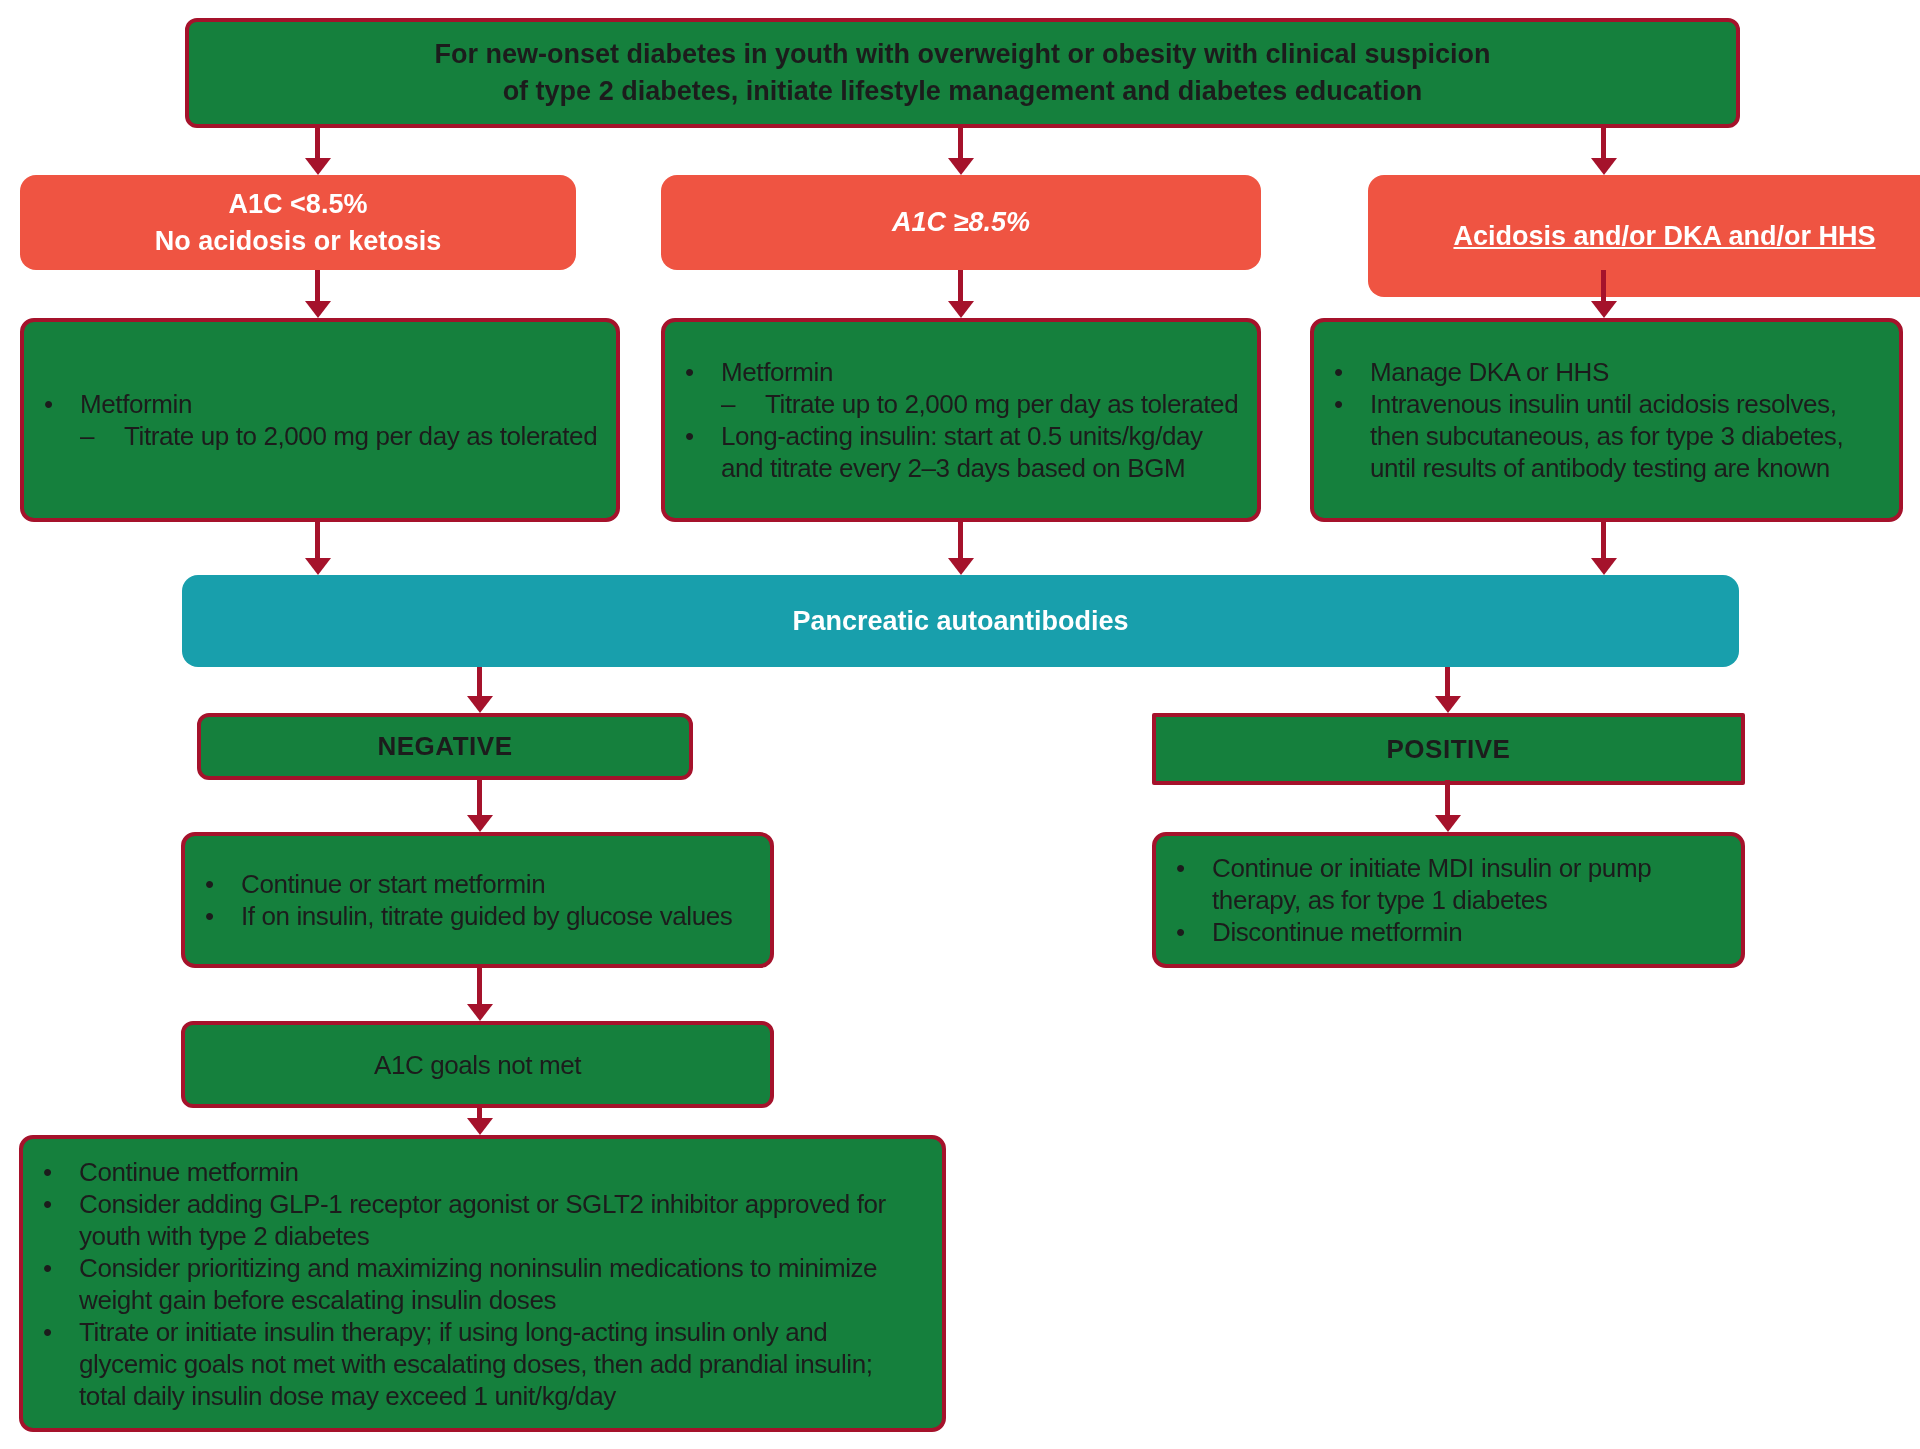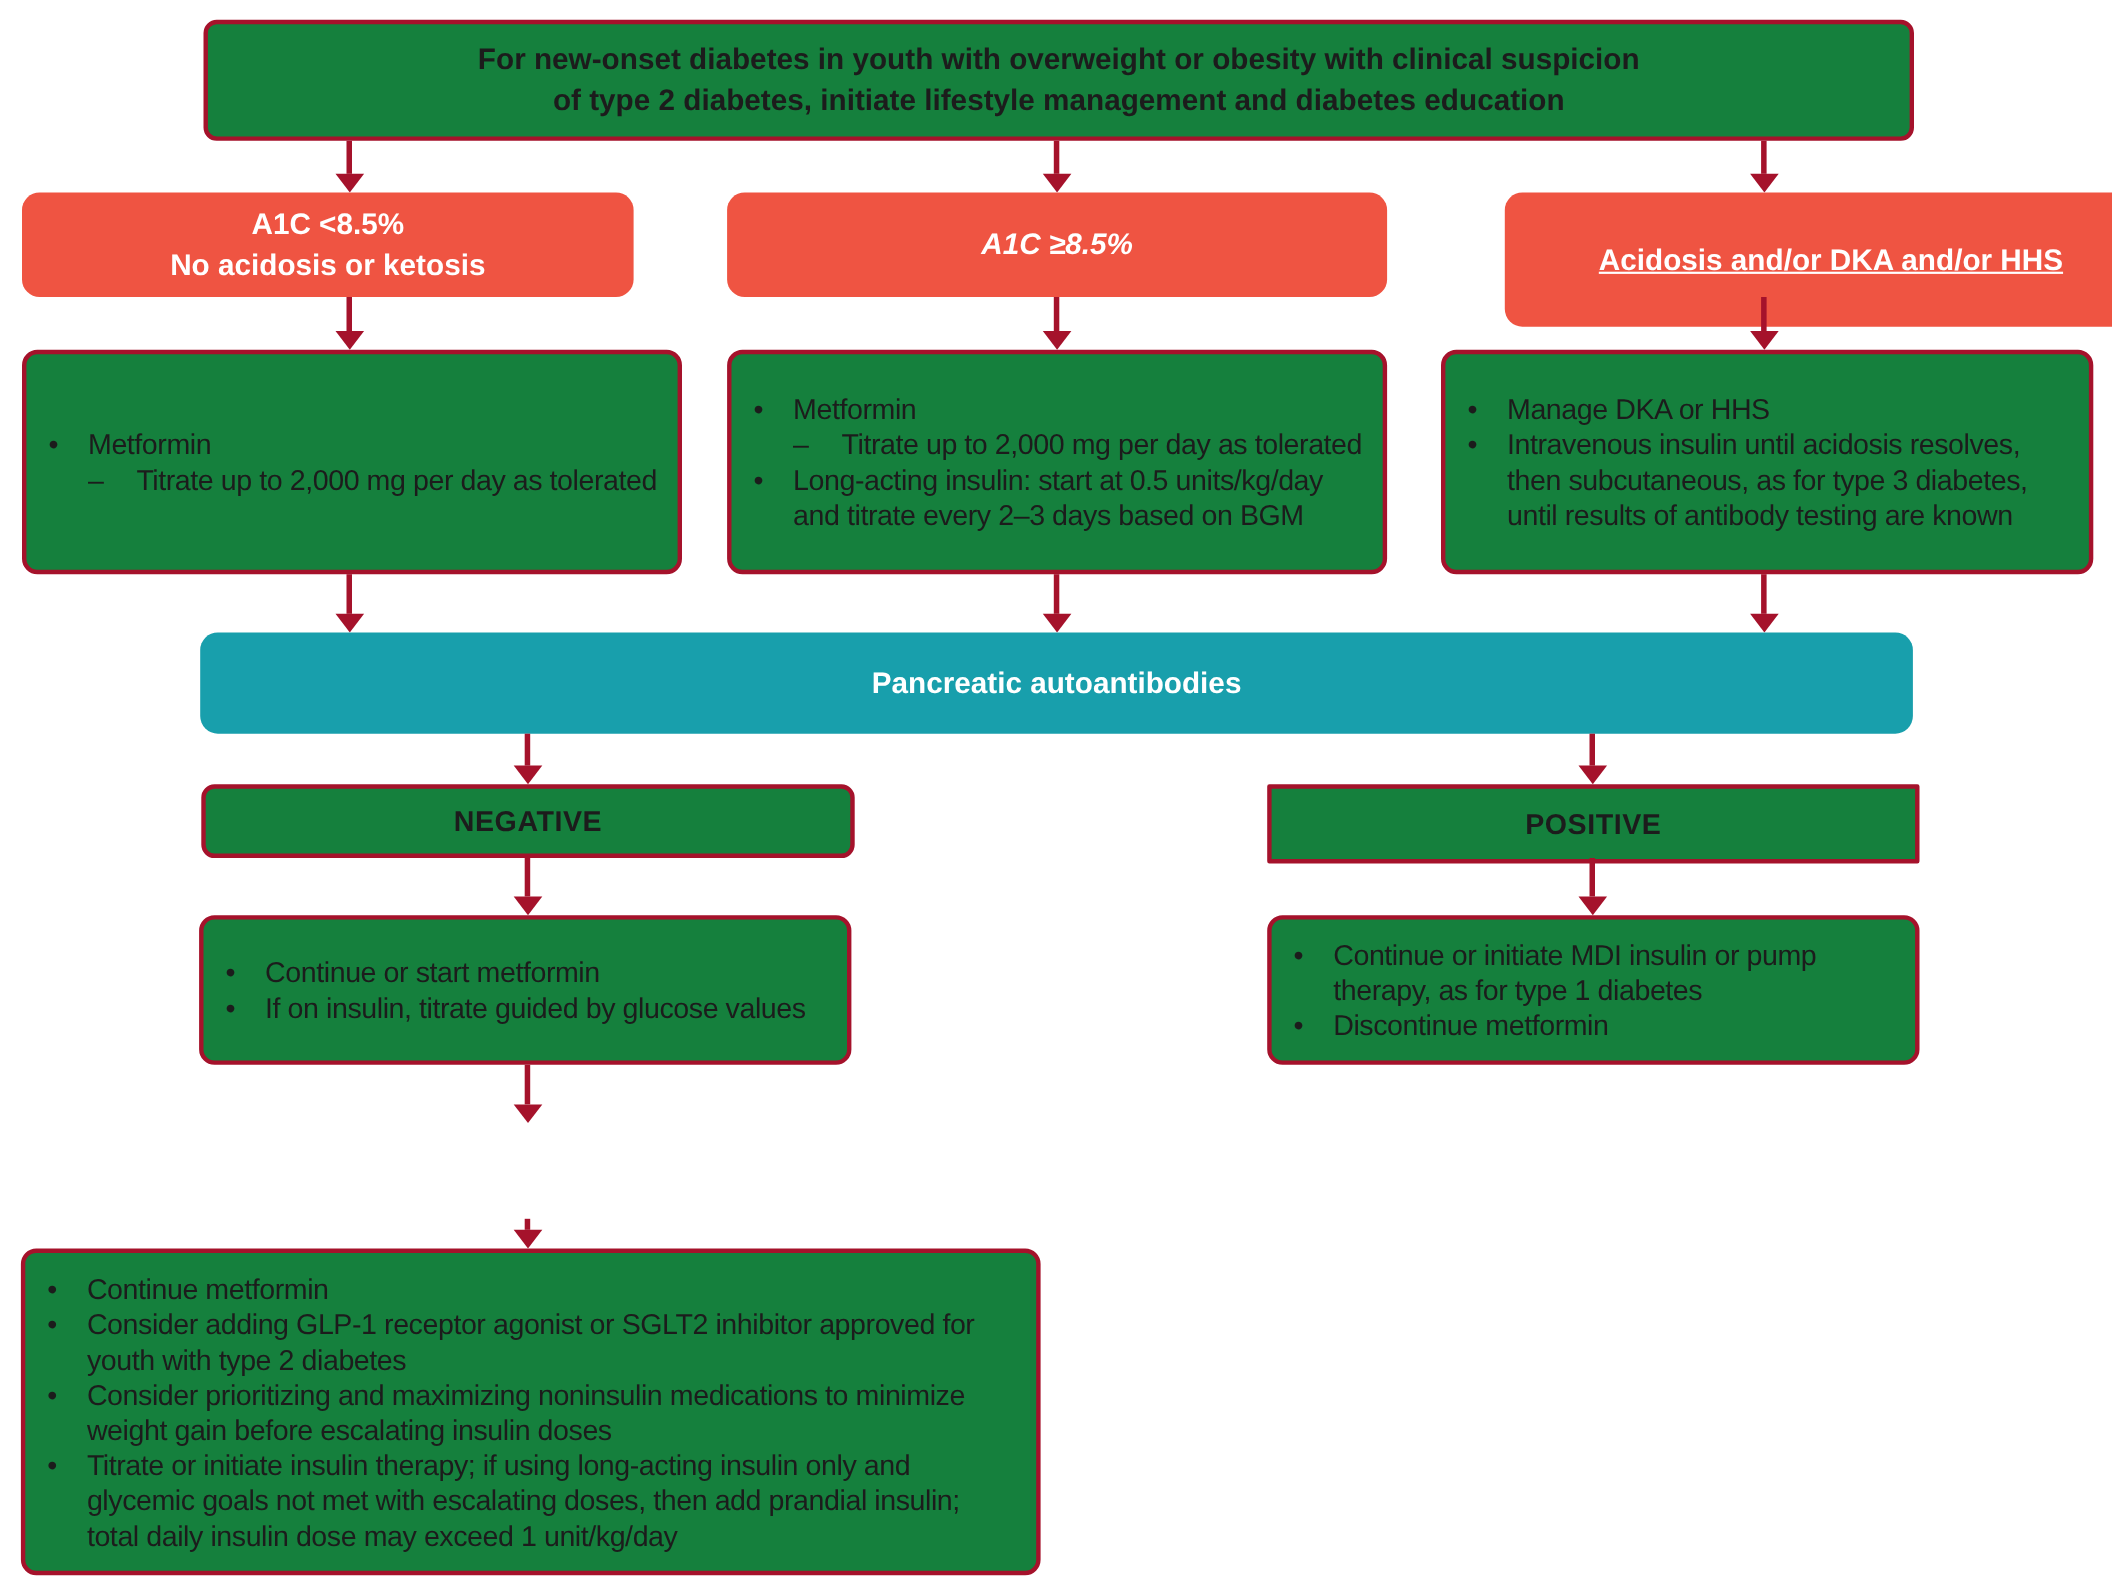--- a/index.html
+++ b/index.html
@@ -109,21 +109,21 @@
   <div class="arrow" style="left:958px;top:522px;height:36px;"></div>
   <div class="arrow" style="left:1601px;top:522px;height:36px;"></div>
 
   <div class="box fill-teal center" style="left:182px;top:575px;width:1557px;height:92px;">
     <div class="h-bold">Pancreatic autoantibodies</div>
   </div>
 
   <div class="arrow" style="left:477px;top:667px;height:29px;"></div>
   <div class="arrow" style="left:1445px;top:667px;height:29px;"></div>
 
-  <div class="box center" style="left:183px;top:713px;width:594px;height:67px;border-radius:12px;">
+  <div class="box center" style="left:197px;top:713px;width:496px;height:67px;border-radius:12px;">
     <div class="caps">NEGATIVE</div>
   </div>
   <div class="box center" style="left:1152px;top:713px;width:593px;height:72px;border-radius:2px;">
     <div class="caps">POSITIVE</div>
   </div>
 
   <div class="arrow" style="left:477px;top:780px;height:35px;"></div>
   <div class="arrow" style="left:1445px;top:780px;height:35px;"></div>
 
   <div class="box vcenter body-text bullets" style="left:181px;top:832px;width:593px;height:136px;">
@@ -143,20 +143,23 @@
       <span class="b-t">Continue or initiate MDI insulin or pump therapy, as for type 1 diabetes</span>
     </div>
     <div class="b-row">
       <span class="b-m">•</span>
       <span class="b-t">Discontinue metformin</span>
     </div>
   </div>
 
   <div class="arrow" style="left:477px;top:968px;height:36px;"></div>
 
+  <div class="box center body-text" style="left:181px;top:1021px;width:593px;height:87px;border-radius:12px;">
+    <div>A1C goals not met</div>
+  </div>
 
   <div class="arrow" style="left:477px;top:1108px;height:10px;"></div>
 
   <div class="box vcenter body-text bullets" style="left:19px;top:1135px;width:927px;height:297px;">
     <div class="b-row">
       <span class="b-m">•</span>
       <span class="b-t">Continue metformin</span>
     </div>
     <div class="b-row">
       <span class="b-m">•</span>

